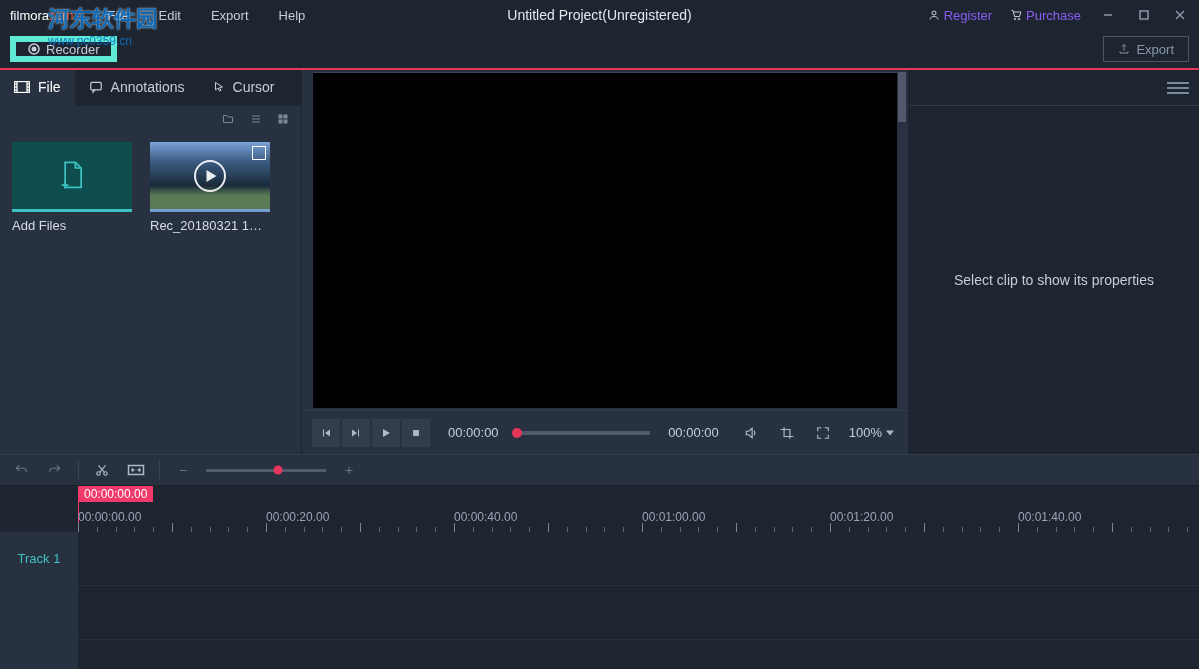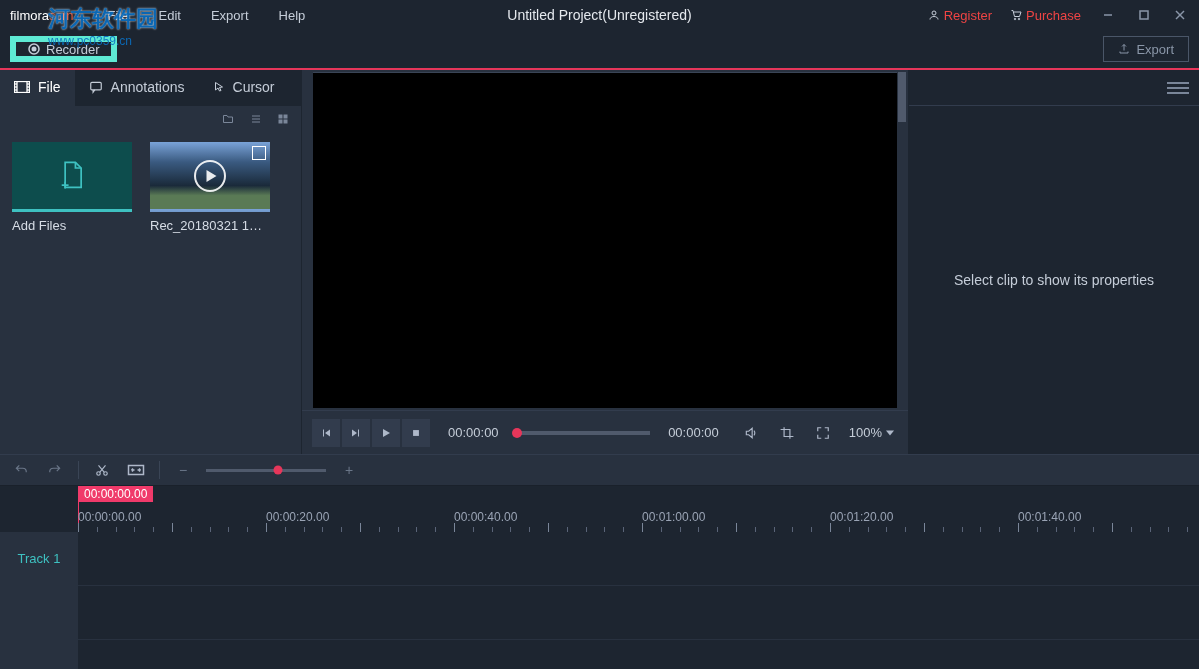--- a/index.html
+++ b/index.html
@@ -7,21 +7,21 @@
 
 
 .titlebar { height: 30px; background: #1d2530; display: flex; align-items: center; position: relative; }
 .logo { display: flex; align-items: center; padding: 0 10px; font-size: 13px; }
 .logo-text { font-weight: 400; color: #fff; }
 .logo-accent { color: #e3563b; font-weight: 400; }
 .menu { display: flex; gap: 2px; margin-left: 10px; }
 .menu-item { padding: 6px 14px; font-size: 13px; color: #c5cdd8; cursor: pointer; }
 .title-center { position: absolute; left: 50%; transform: translateX(-50%); font-size: 14px; color: #e5e9ee; }
 .title-right { margin-left: auto; display: flex; align-items: center; gap: 6px; padding-right: 4px; }
-.reg-link { display: flex; align-items: center; gap: 4px; font-size: 13px; color: #ef4444; padding: 4px 6px; cursor: pointer; }
+.reg-link { display: flex; align-items: center; gap: 4px; font-size: 13px; color: #8b5cf6; padding: 4px 6px; cursor: pointer; }
 .win-ctrl { width: 30px; height: 30px; display: flex; align-items: center; justify-content: center; cursor: pointer; color: #8a96a8; }
 
 
 .secondbar { height: 40px; background: #1d2530; display: flex; align-items: center; padding: 0 10px; border-bottom: 2px solid #e6365a; }
 .recorder-btn { height: 26px; padding: 0 12px; border: 6px solid #5eead4; background: transparent; color: #c5cdd8; font-size: 13px; display: flex; align-items: center; gap: 6px; cursor: pointer; }
 .export-btn { margin-left: auto; height: 26px; padding: 0 14px; border: 1px solid #4a5668; background: transparent; color: #8a96a8; font-size: 13px; display: flex; align-items: center; gap: 6px; cursor: pointer; }
 
 
 .main { display: flex; height: 384px; }
 .left-panel { width: 301px; background: #28313f; display: flex; flex-direction: column; }

